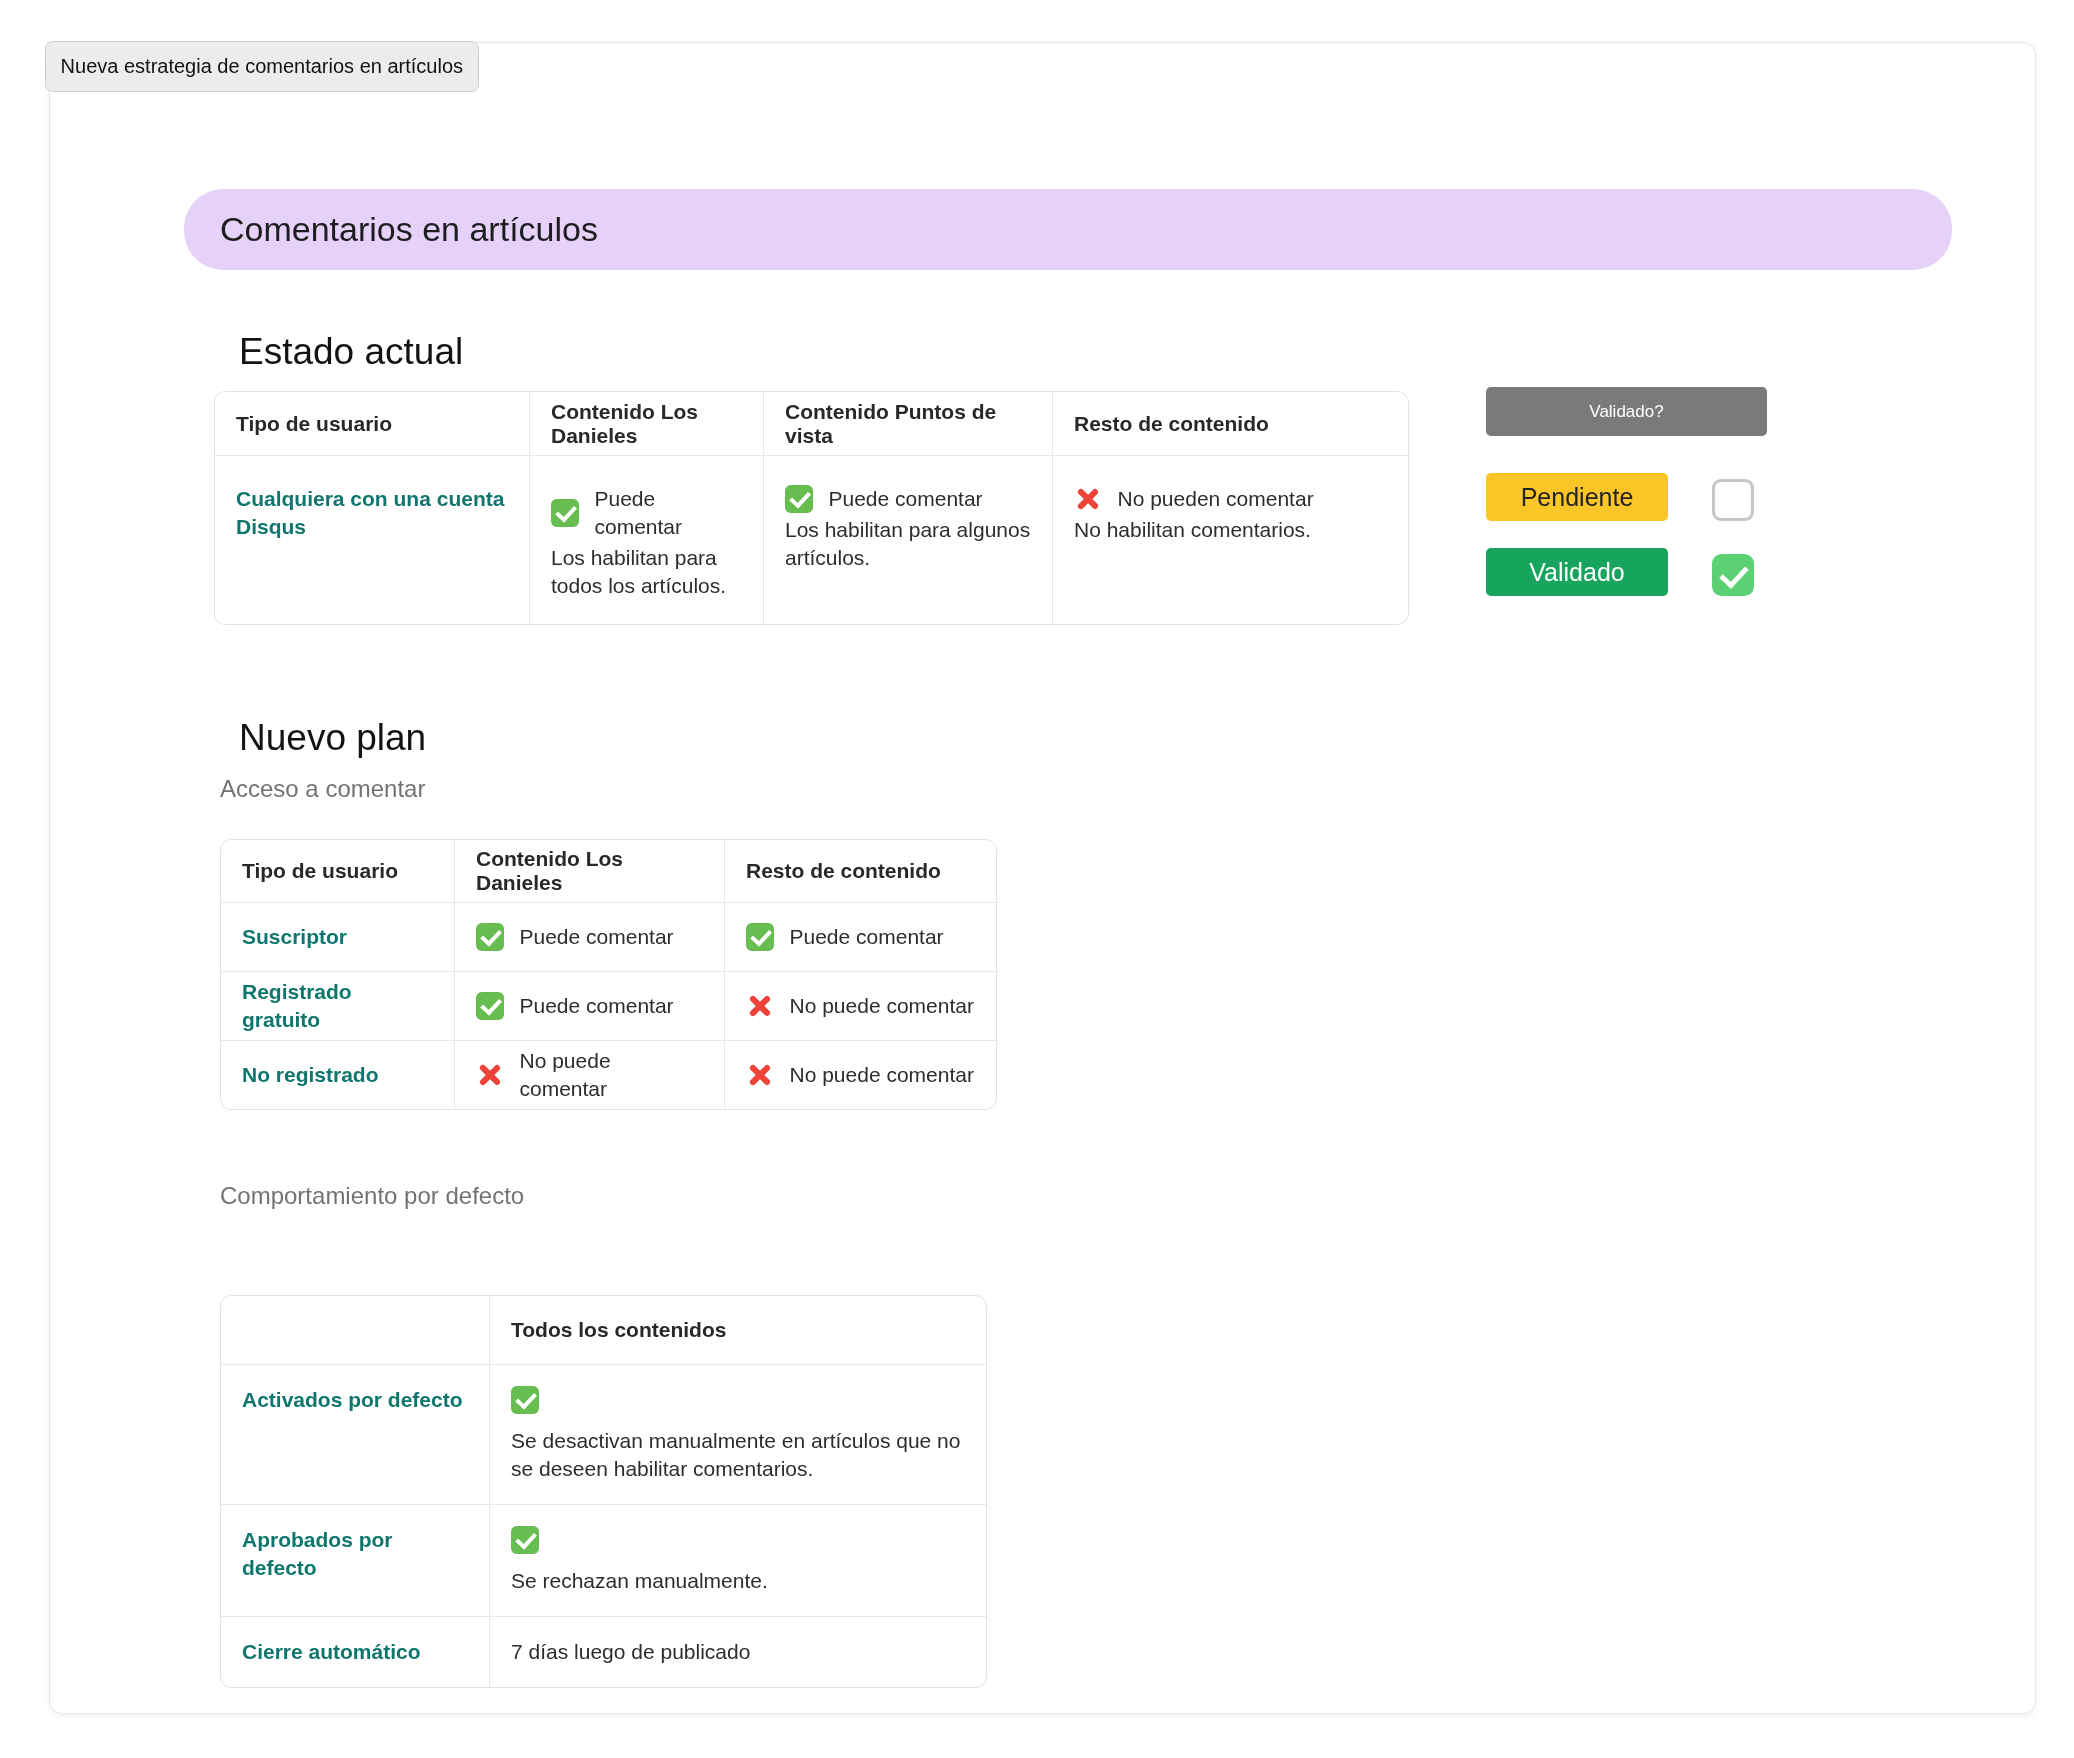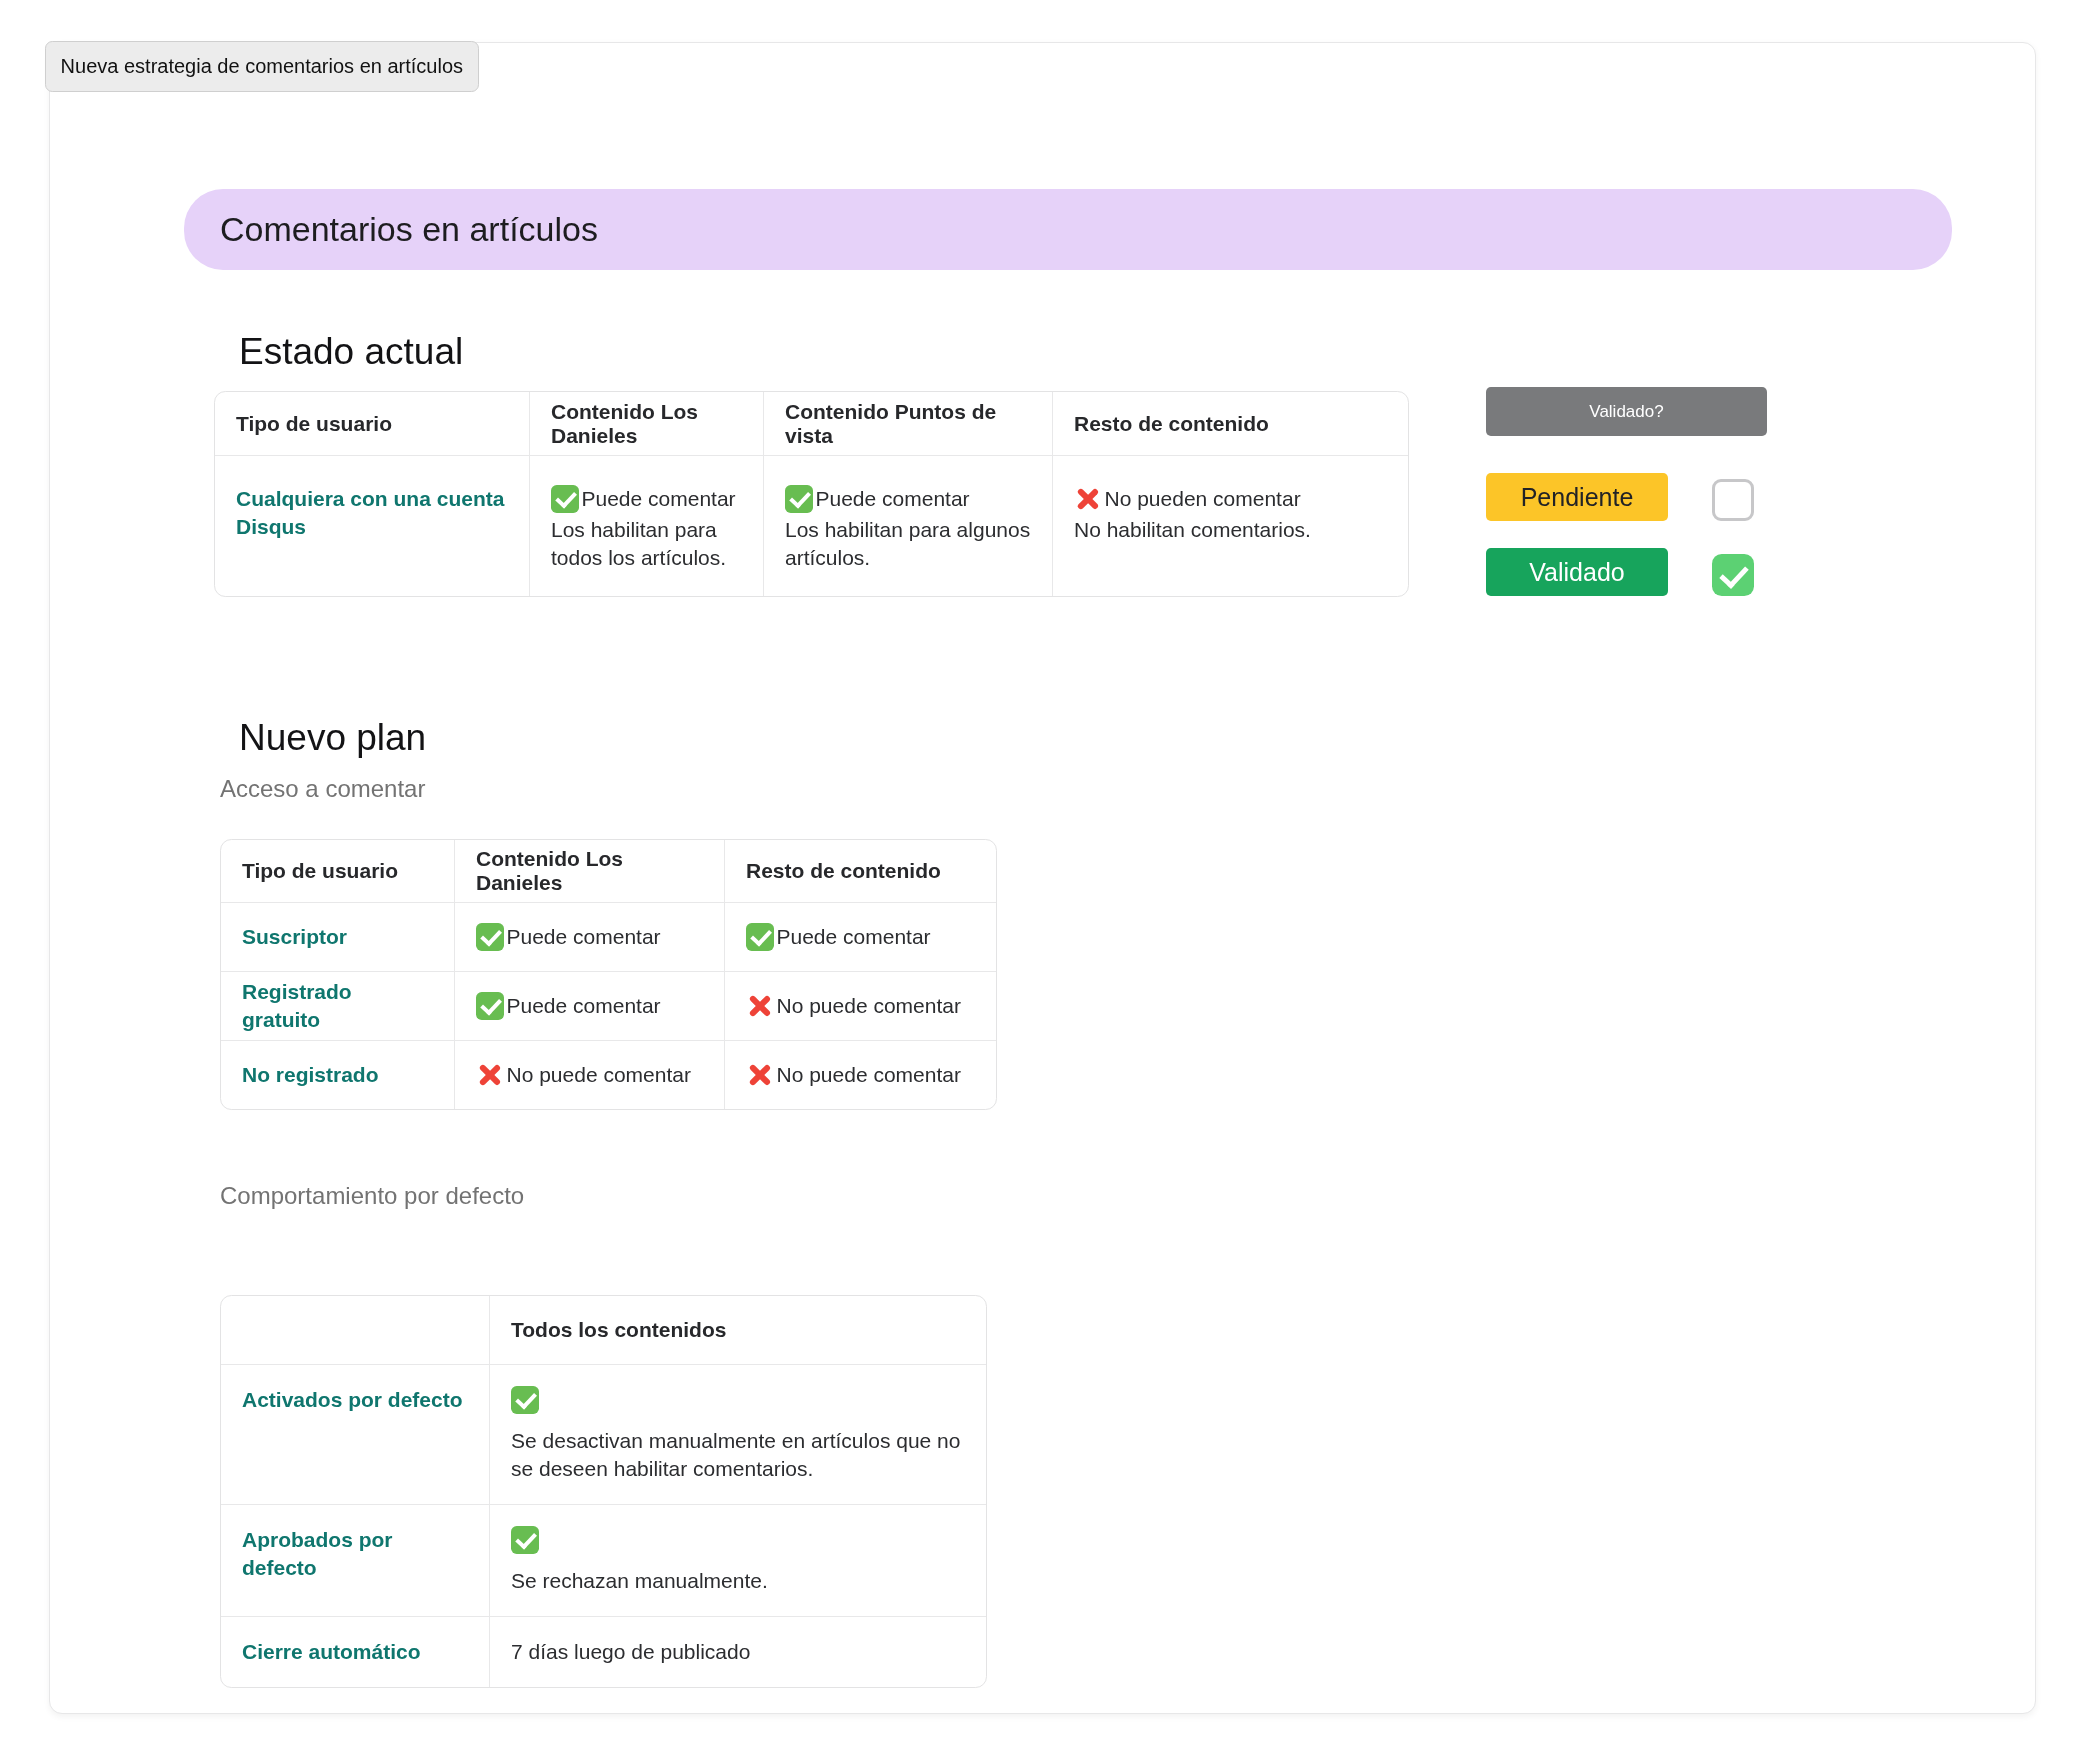--- a/index.html
+++ b/index.html
@@ -79,21 +79,21 @@
   .tr + .tr { border-top: 1.6px solid #e8e8e9; }
   .th, .td { padding: 0 21px; }
   .th + .th, .td + .td { border-left: 1.6px solid #e8e8e9; }
   .th {
     display: flex; align-items: center;
     font-weight: 700; font-size: 21px; color: #27282b;
   }
   .td { font-size: 21px; color: #2c2d30; line-height: 28px; }
   .td.label { font-weight: 700; color: #0f766e; }
 
-  .status-line { display: flex; align-items: center; gap: 3px; }
+  .status-line { display: flex; align-items: center; gap: 16px; }
   .note { margin-top: 3.2px; }
 
   
   .t1 { left: 164px; top: 348px; width: 1195px; }
   .t1 .tr { grid-template-columns: 314px 234px 289px 354px; }
   .t1 .tr.head { height: 63px; }
   .t1 .tr.body .td { padding-top: 29px; padding-bottom: 24px; min-height: 125px; }
 
   
   .t2 { left: 170px; top: 796px; width: 777px; }

